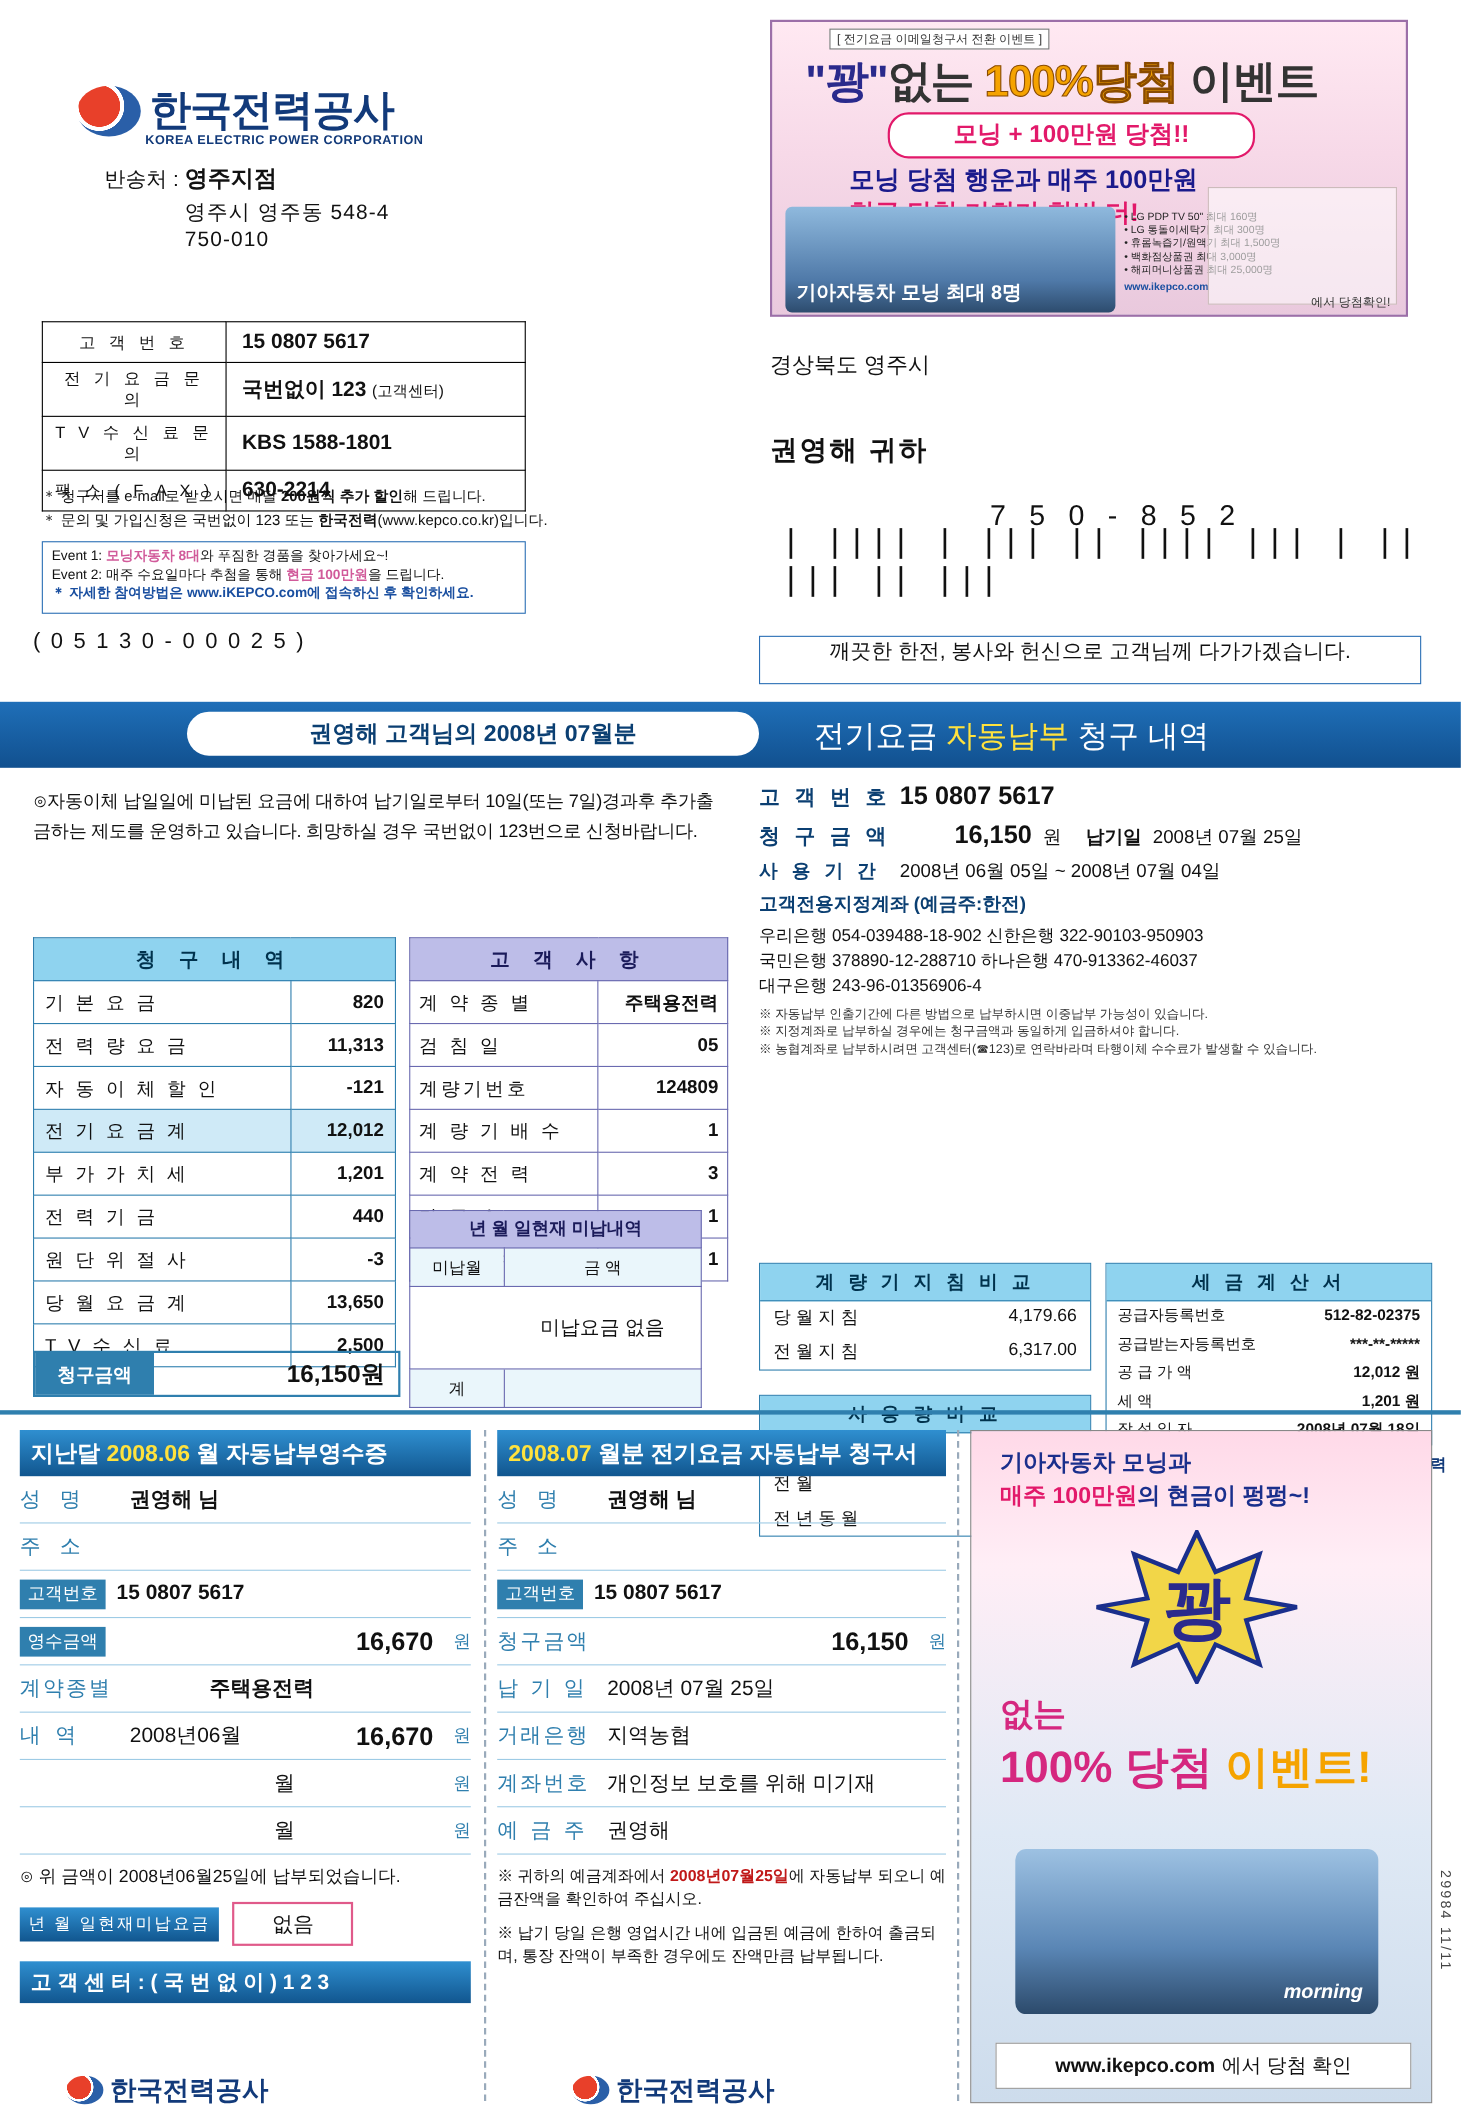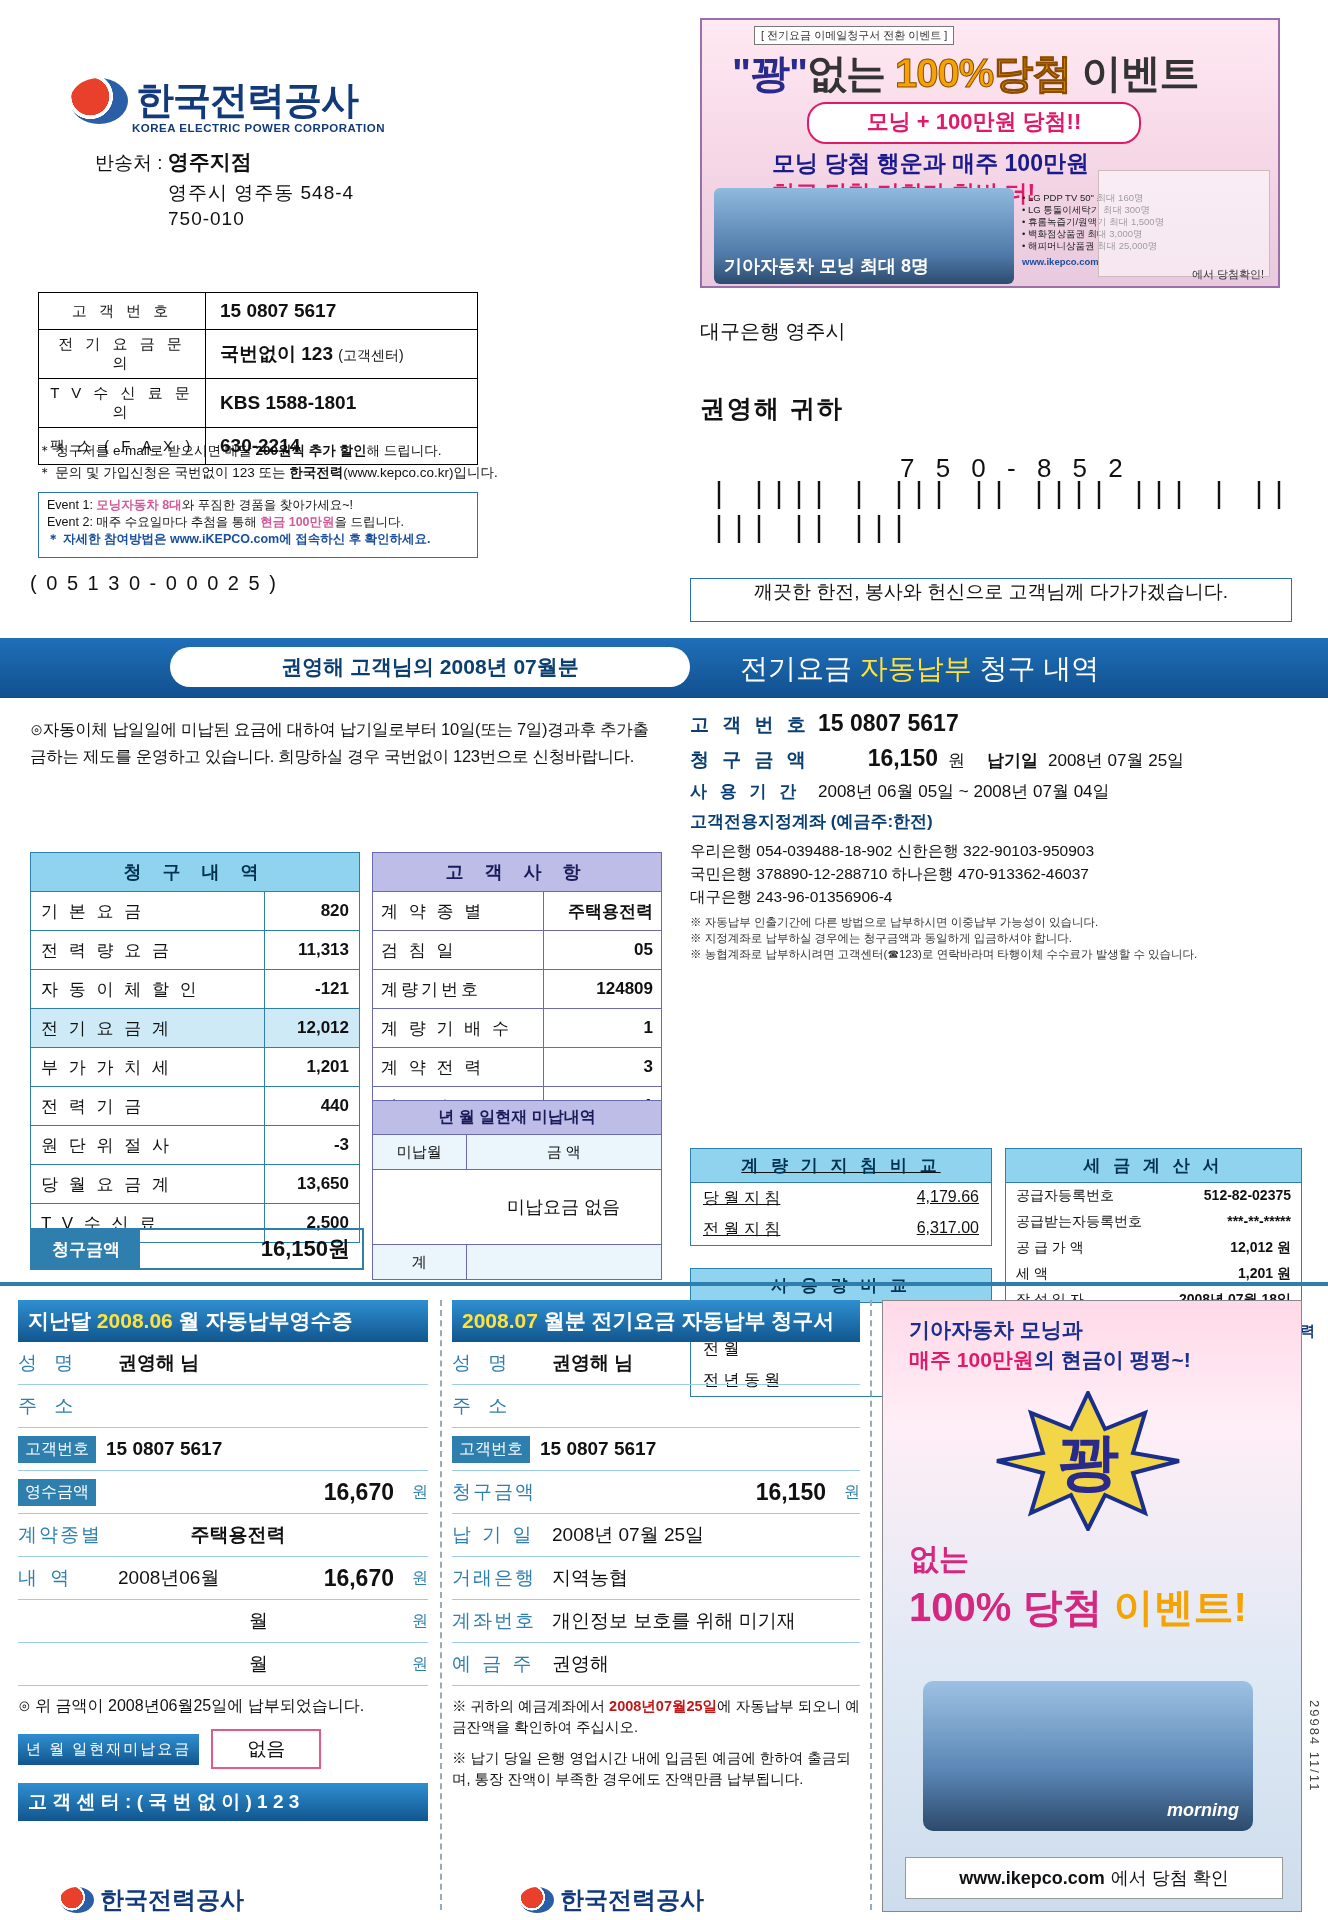--- a/index.html
+++ b/index.html
@@ -89,37 +89,37 @@
   .sum-row{position:absolute;left:30px;top:1228px;width:330px;height:38px;border:2px solid #2f7fae;display:flex;align-items:center;}
   .sum-lbl{width:108px;height:100%;background:#2f7fae;color:#fff;font-size:17px;font-weight:bold;display:flex;align-items:center;justify-content:center;}
   .sum-val{flex:1;text-align:right;padding-right:12px;font-size:22px;font-weight:bold;}
 
   .tbl-cust{position:absolute;left:372px;top:852px;width:290px;border-collapse:collapse;}
   .tbl-cust th{background:#bdbde8;border:1px solid #6a6ab0;font-size:18px;letter-spacing:8px;padding:7px 0;color:#1b1b5a;}
   .tbl-cust td{border:1px solid #6a6ab0;font-size:17px;padding:6px 8px;height:26px;}
   .tbl-cust td.k{letter-spacing:3px;}
   .tbl-cust td.v{text-align:right;font-weight:bold;}
 
-  .tbl-unpaid{position:absolute;left:372px;top:1100px;width:290px;border-collapse:collapse;}
+  .tbl-unpaid{position:absolute;left:372px;top:1100px;width:266px;border-collapse:collapse;}
   .tbl-unpaid th.hdr{background:#bdbde8;border:1px solid #6a6ab0;font-size:16px;padding:6px 0;color:#1b1b5a;}
   .tbl-unpaid td{border:1px solid #6a6ab0;font-size:15px;padding:5px 8px;height:24px;text-align:center;background:#eaf6fb;}
   .tbl-unpaid td.big{height:64px;font-size:18px;background:#fff;}
 
   
   .rc{position:absolute;left:690px;top:710px;width:610px;}
   .rc .line{display:flex;align-items:baseline;margin-bottom:7px;}
   .rc .lbl{font-size:19px;letter-spacing:4px;font-weight:bold;color:#0b3f72;width:128px;}
   .rc .val{font-size:23px;font-weight:bold;}
   .rc .sm{font-size:17px;font-weight:normal;margin-left:10px;}
   .rc .row2{font-size:17px;margin-bottom:6px;}
   .rc b.blue{color:#0b3f72;}
   .banks{font-size:15.5px;line-height:23px;}
   .notes-s{font-size:11.5px;line-height:16px;color:#333;margin-top:6px;}
 
-  .meter-box{position:absolute;left:690px;top:1148px;width:300px;border:1px solid #2f7fae;text-decoration:underline;}
+  .meter-box{position:absolute;left:690px;top:1148px;width:300px;border:1px solid #2f7fae;}
   .meter-box .hd{background:#8fd3ef;text-align:center;font-size:17px;font-weight:bold;letter-spacing:4px;color:#00324d;padding:5px 0;border-bottom:1px solid #2f7fae;}
   .meter-box .r{display:flex;justify-content:space-between;font-size:16px;padding:5px 12px;}
   .use-box{position:absolute;left:690px;top:1268px;width:300px;border:1px solid #2f7fae;}
   .use-box .hd{background:#8fd3ef;text-align:center;font-size:17px;font-weight:bold;letter-spacing:4px;color:#00324d;padding:5px 0;border-bottom:1px solid #2f7fae;}
   .use-box .r{display:flex;justify-content:space-between;font-size:16px;padding:5px 12px;text-align:center;}
 
   .tax-box{position:absolute;left:1005px;top:1148px;width:295px;border:1px solid #2f7fae;}
   .tax-box .hd{background:#8fd3ef;text-align:center;font-size:17px;font-weight:bold;letter-spacing:4px;color:#00324d;padding:5px 0;border-bottom:1px solid #2f7fae;}
   .tax-box .r{display:flex;justify-content:space-between;font-size:14px;padding:4px 10px;}
   .tax-box .r .v{font-weight:bold;}
@@ -257,21 +257,21 @@
         <div>• LG 통돌이세탁기   최대    300명</div>
         <div>• 휴롬녹즙기/원액기  최대  1,500명</div>
         <div>• 백화점상품권     최대  3,000명</div>
         <div>• 해피머니상품권   최대 25,000명</div>
         <div style="margin-top:4px;font-weight:bold;color:#1a4fa0">www.ikepco.com</div>
       </div>
       <div class="promo-right"></div>
       <div class="promo-foot">에서 당첨확인!</div>
     </div>
 
-    <div class="addr1">대구은행 영주시</div>
+    <div class="addr1">경상북도 영주시</div>
     <div class="recv">권영해 귀하</div>
     <div class="zip">7 5 0 - 8 5 2</div>
     <div class="zipbar">| |||| | ||| ||  |||| ||| | || ||| ||  |||</div>
 
     <div class="slogan-box">
       <span>깨끗한 한전, 봉사와 헌신으로 고객님께 다가가겠습니다.</span>
     </div>
   </div>
 
   <div class="band">

